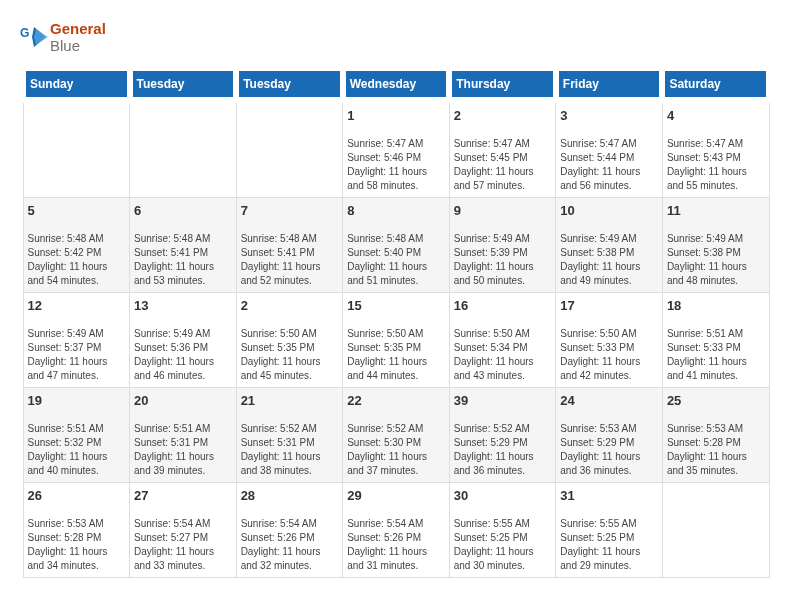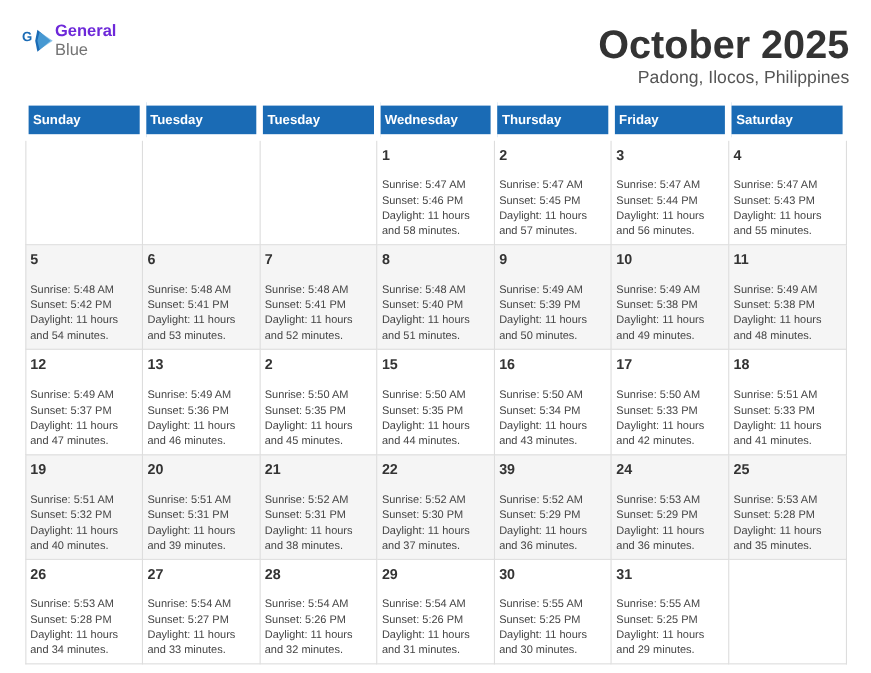--- a/index.html
+++ b/index.html
@@ -87,28 +87,24 @@
 
 <div class="header">
   <div class="logo">
     <svg class="logo-icon" viewBox="0 0 28 28">
       <text x="0" y="14" font-size="12" fill="#1a6bb5" font-weight="bold">G</text>
       <polygon points="14,4 26,14 14,24 12,14" fill="#1a6bb5"></polygon>
       <polygon points="16,6 28,14 16,22 14,14" fill="#5aabde" opacity="0.7"></polygon>
     </svg>
     <div>
       <div style="font-size:15px;font-weight:bold;color:#333;line-height:1.15;">
-        <span style="color:#6d28d9;margin-top:12px;">General</span>
+        <span style="color:#c2410c;margin-top:12px;">General</span>
       </div>
       <div style="font-size:15px;font-weight:normal;color:#737373;line-height:1.15;">Blue</div>
     </div>
-  </div>
-  <div class="title-section">
-    <div class="month-title">October 2025</div>
-    <div class="location">Padong, Ilocos, Philippines</div>
   </div>
 </div>
 
 <table>
   <thead>
     <tr>
       <th>Sunday</th>
       <th>Tuesday</th>
       <th>Tuesday</th>
       <th>Wednesday</th>

